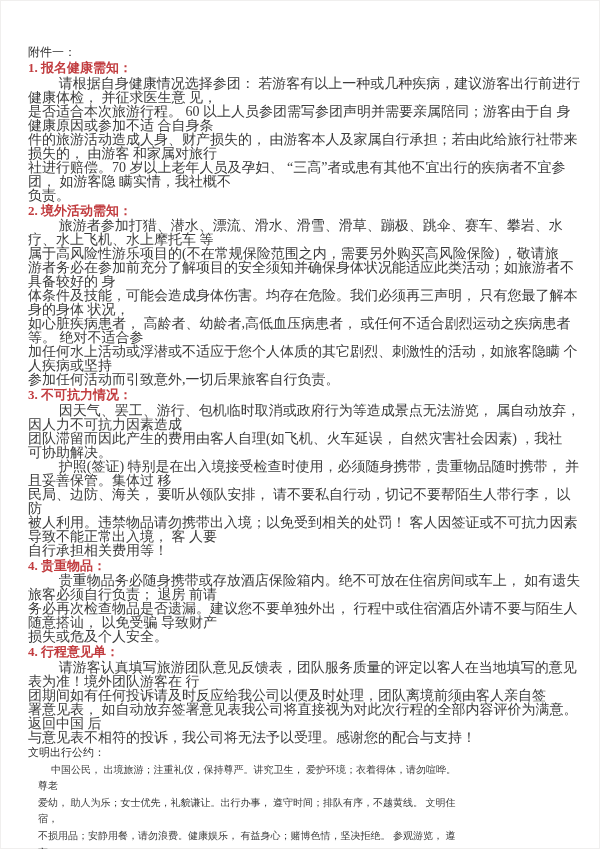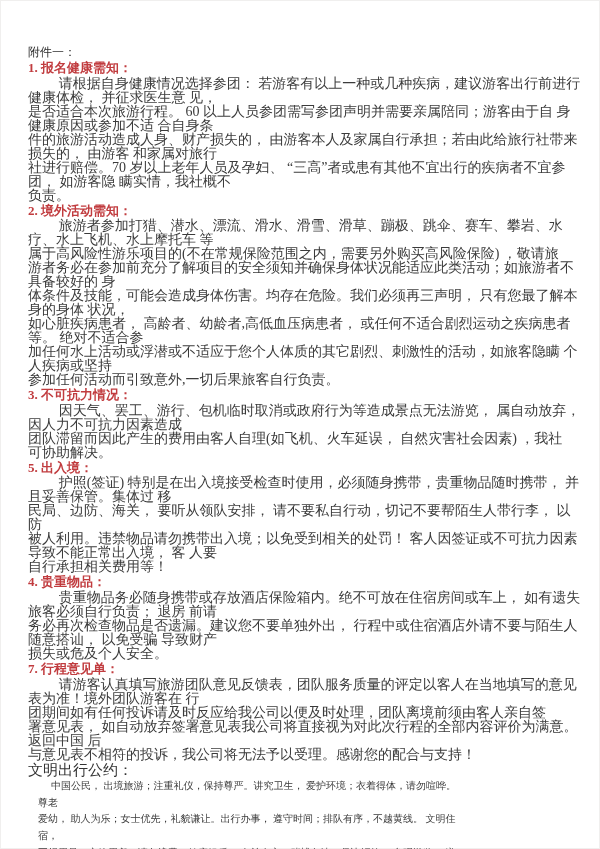--- a/index.html
+++ b/index.html
@@ -35,23 +35,24 @@
     color:#c13c3f;
   }
   .sec-b{
     font-size:14px;
     line-height:14px;
     white-space:pre-line;
     text-indent:2.2em;
     color:#3b3b3b;
   }
   .conv-h{
-    font-size:15px;
+    font-size:11px;
     line-height:16.6px;
     color:#333333;
+    font-family:Liberation Mono, monospace;
   }
   .conv-b{
     margin-left:10px;
     max-width:418px;
     font-size:10px;
     line-height:16.6px;
     white-space:pre-line;
     text-indent:1.3em;
     color:#3b3b3b;
   }
@@ -97,36 +98,35 @@
 
   <div>
     <div class="sec-h">3. 不可抗力情况：</div>
     <div class="sec-b">因天气、罢工、游行、包机临时取消或政府行为等造成景点无法游览， 属自动放弃，因人力不可抗力因素造成
 团队滞留而因此产生的费用由客人自理(如飞机、火车延误， 自然灾害社会因素) ，我社
 可协助解决。</div>
   </div>
 
 
   <div>
-    <div class="sec-h">5. 出入境：</div>
     <div class="sec-b">护照(签证) 特别是在出入境接受检查时使用，必须随身携带，贵重物品随时携带， 并且妥善保管。集体过 移
 民局、边防、海关， 要听从领队安排， 请不要私自行动，切记不要帮陌生人带行李， 以防
 被人利用。违禁物品请勿携带出入境；以免受到相关的处罚！ 客人因签证或不可抗力因素导致不能正常出入境， 客 人要
 自行承担相关费用等！</div>
   </div>
 
   <div>
     <div class="sec-h">4. 贵重物品：</div>
     <div class="sec-b">贵重物品务必随身携带或存放酒店保险箱内。绝不可放在住宿房间或车上， 如有遗失旅客必须自行负责； 退房 前请
 务必再次检查物品是否遗漏。建议您不要单独外出， 行程中或住宿酒店外请不要与陌生人随意搭讪， 以免受骗 导致财产
 损失或危及个人安全。</div>
   </div>
 
   <div>
-    <div class="sec-h">7. 行程意见单：</div>
+    <div class="sec-h">4. 行程意见单：</div>
     <div class="sec-b">请游客认真填写旅游团队意见反馈表，团队服务质量的评定以客人在当地填写的意见表为准！境外团队游客在 行
 团期间如有任何投诉请及时反应给我公司以便及时处理，团队离境前须由客人亲自签
 署意见表， 如自动放弃签署意见表我公司将直接视为对此次行程的全部内容评价为满意。返回中国 后
 与意见表不相符的投诉，我公司将无法予以受理。感谢您的配合与支持！</div>
   </div>
 
   <div>
     <div class="conv-h">文明出行公约：</div>
     <div class="conv-b">中国公民， 出境旅游；注重礼仪，保持尊严。讲究卫生， 爱护环境；衣着得体，请勿喧哗。 尊老
 爱幼， 助人为乐；女士优先，礼貌谦让。出行办事， 遵守时间；排队有序，不越黄线。 文明住宿，

